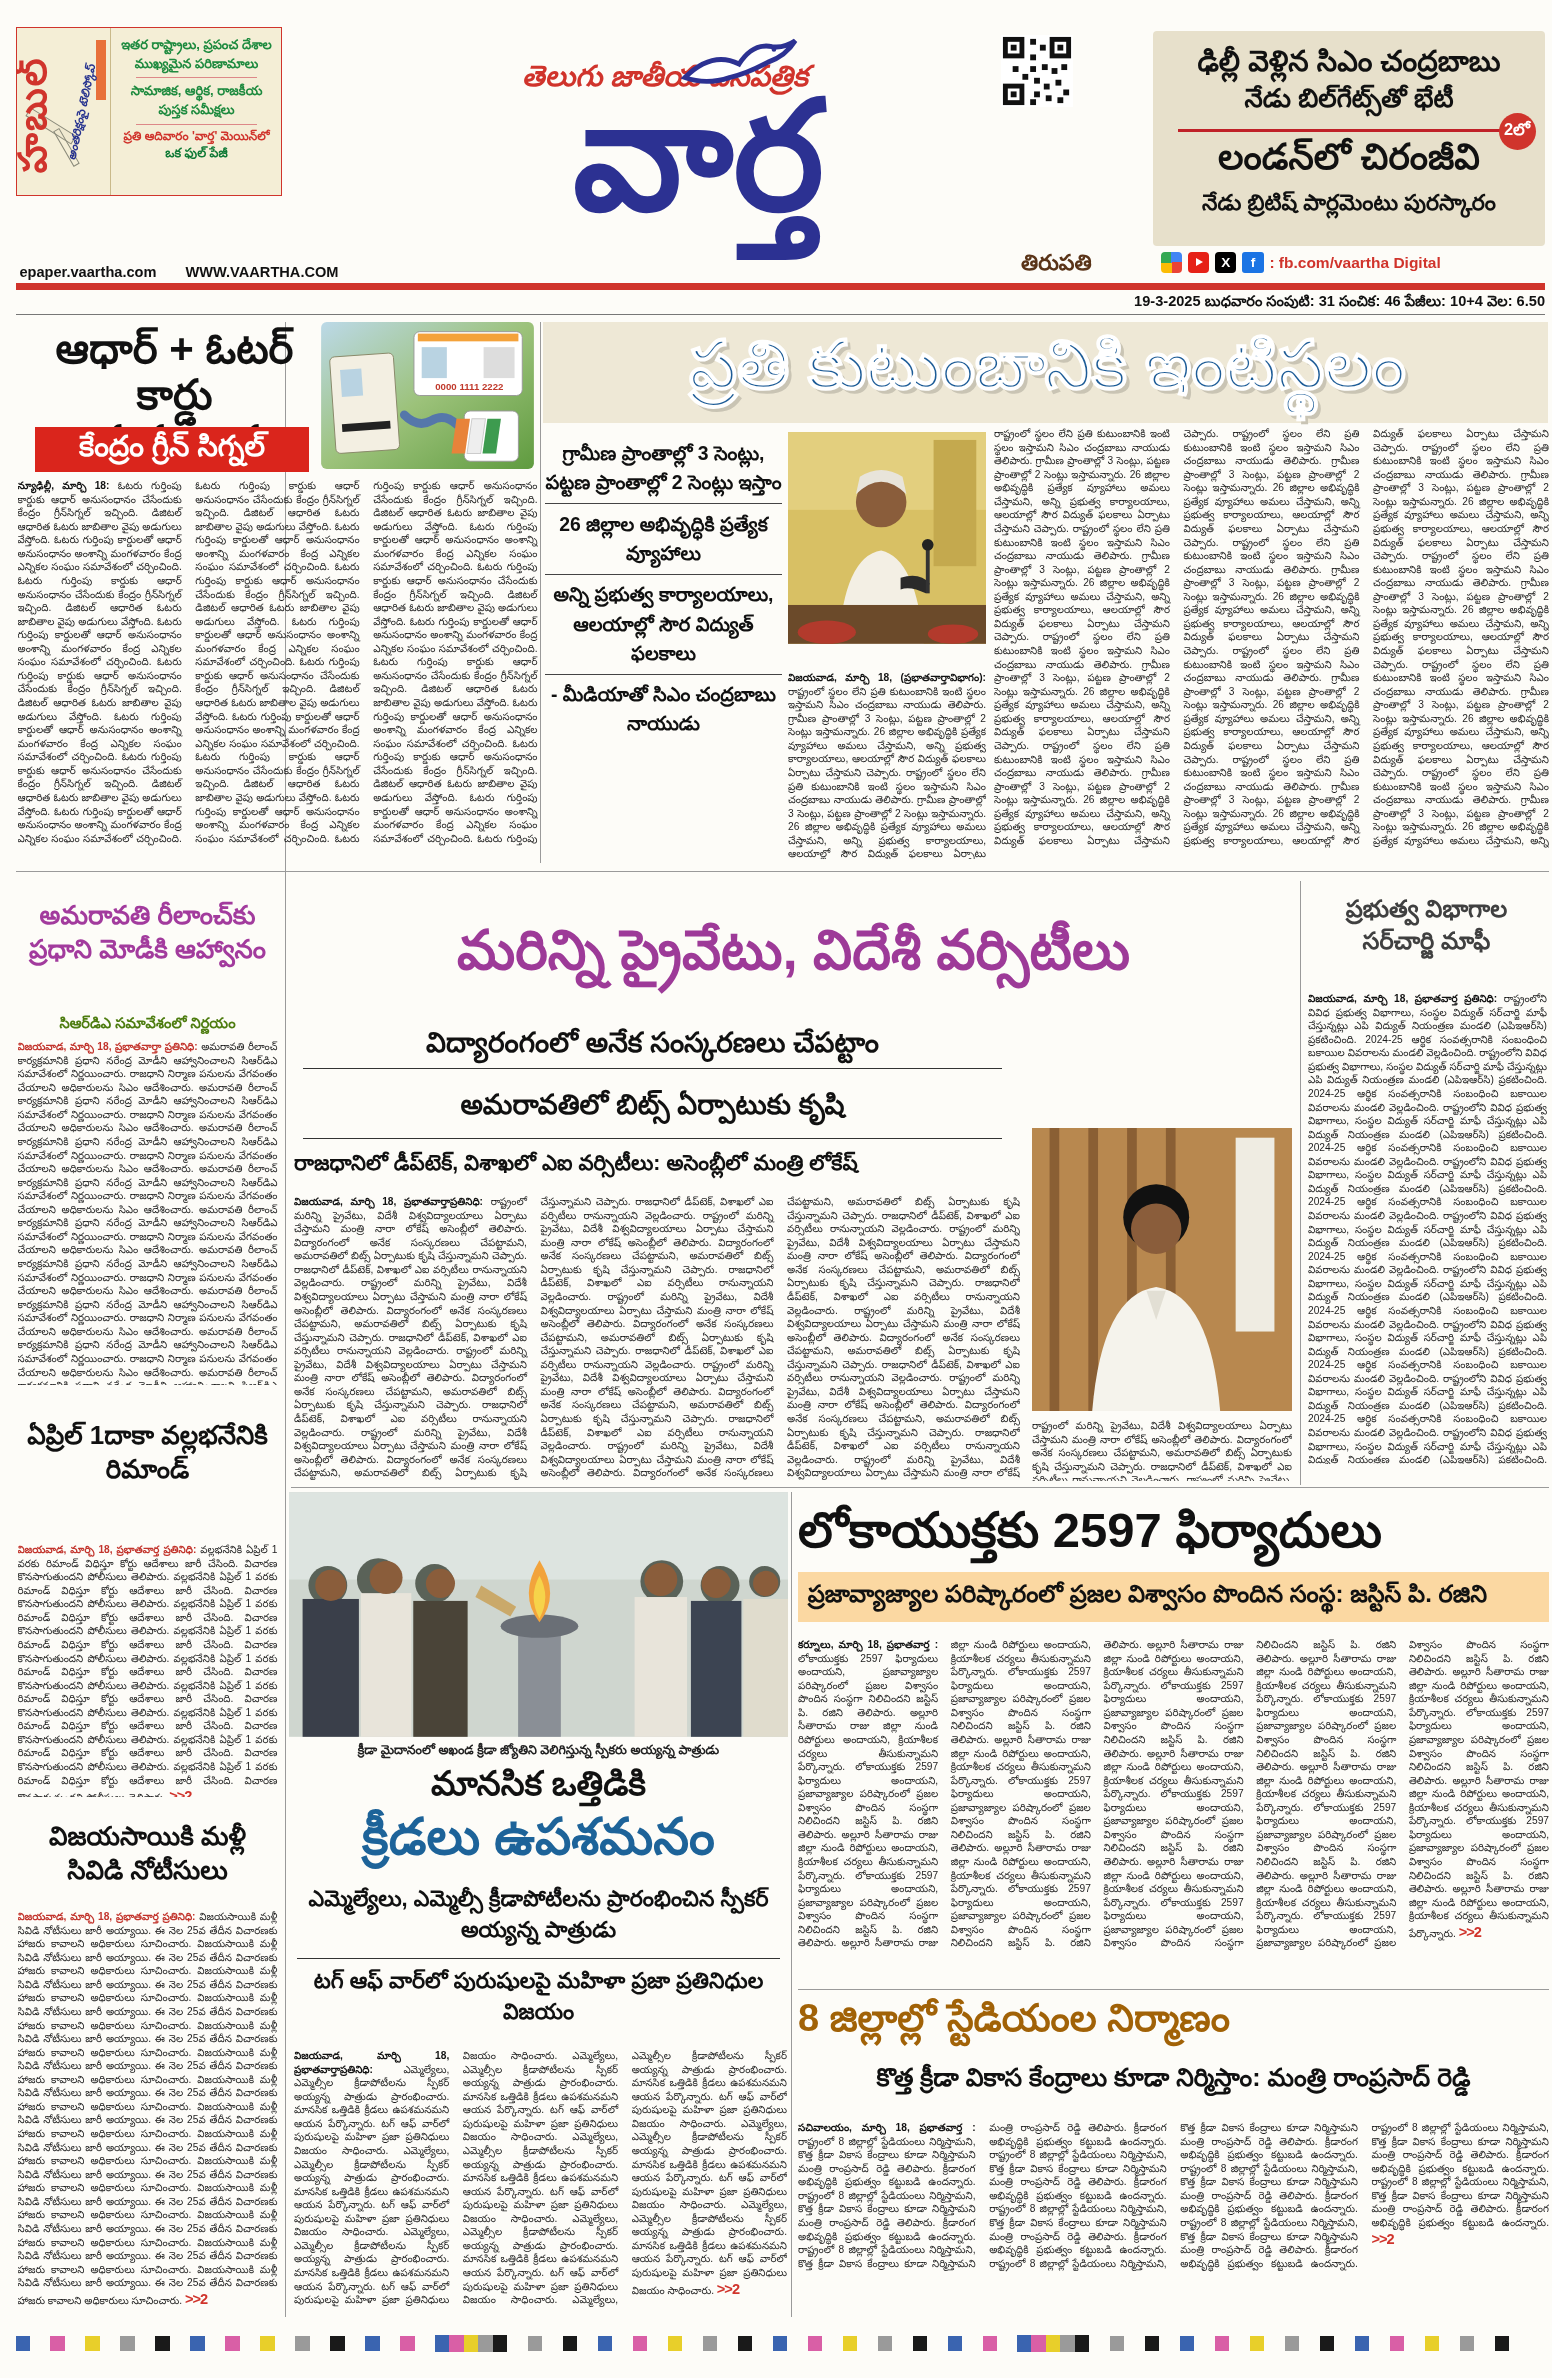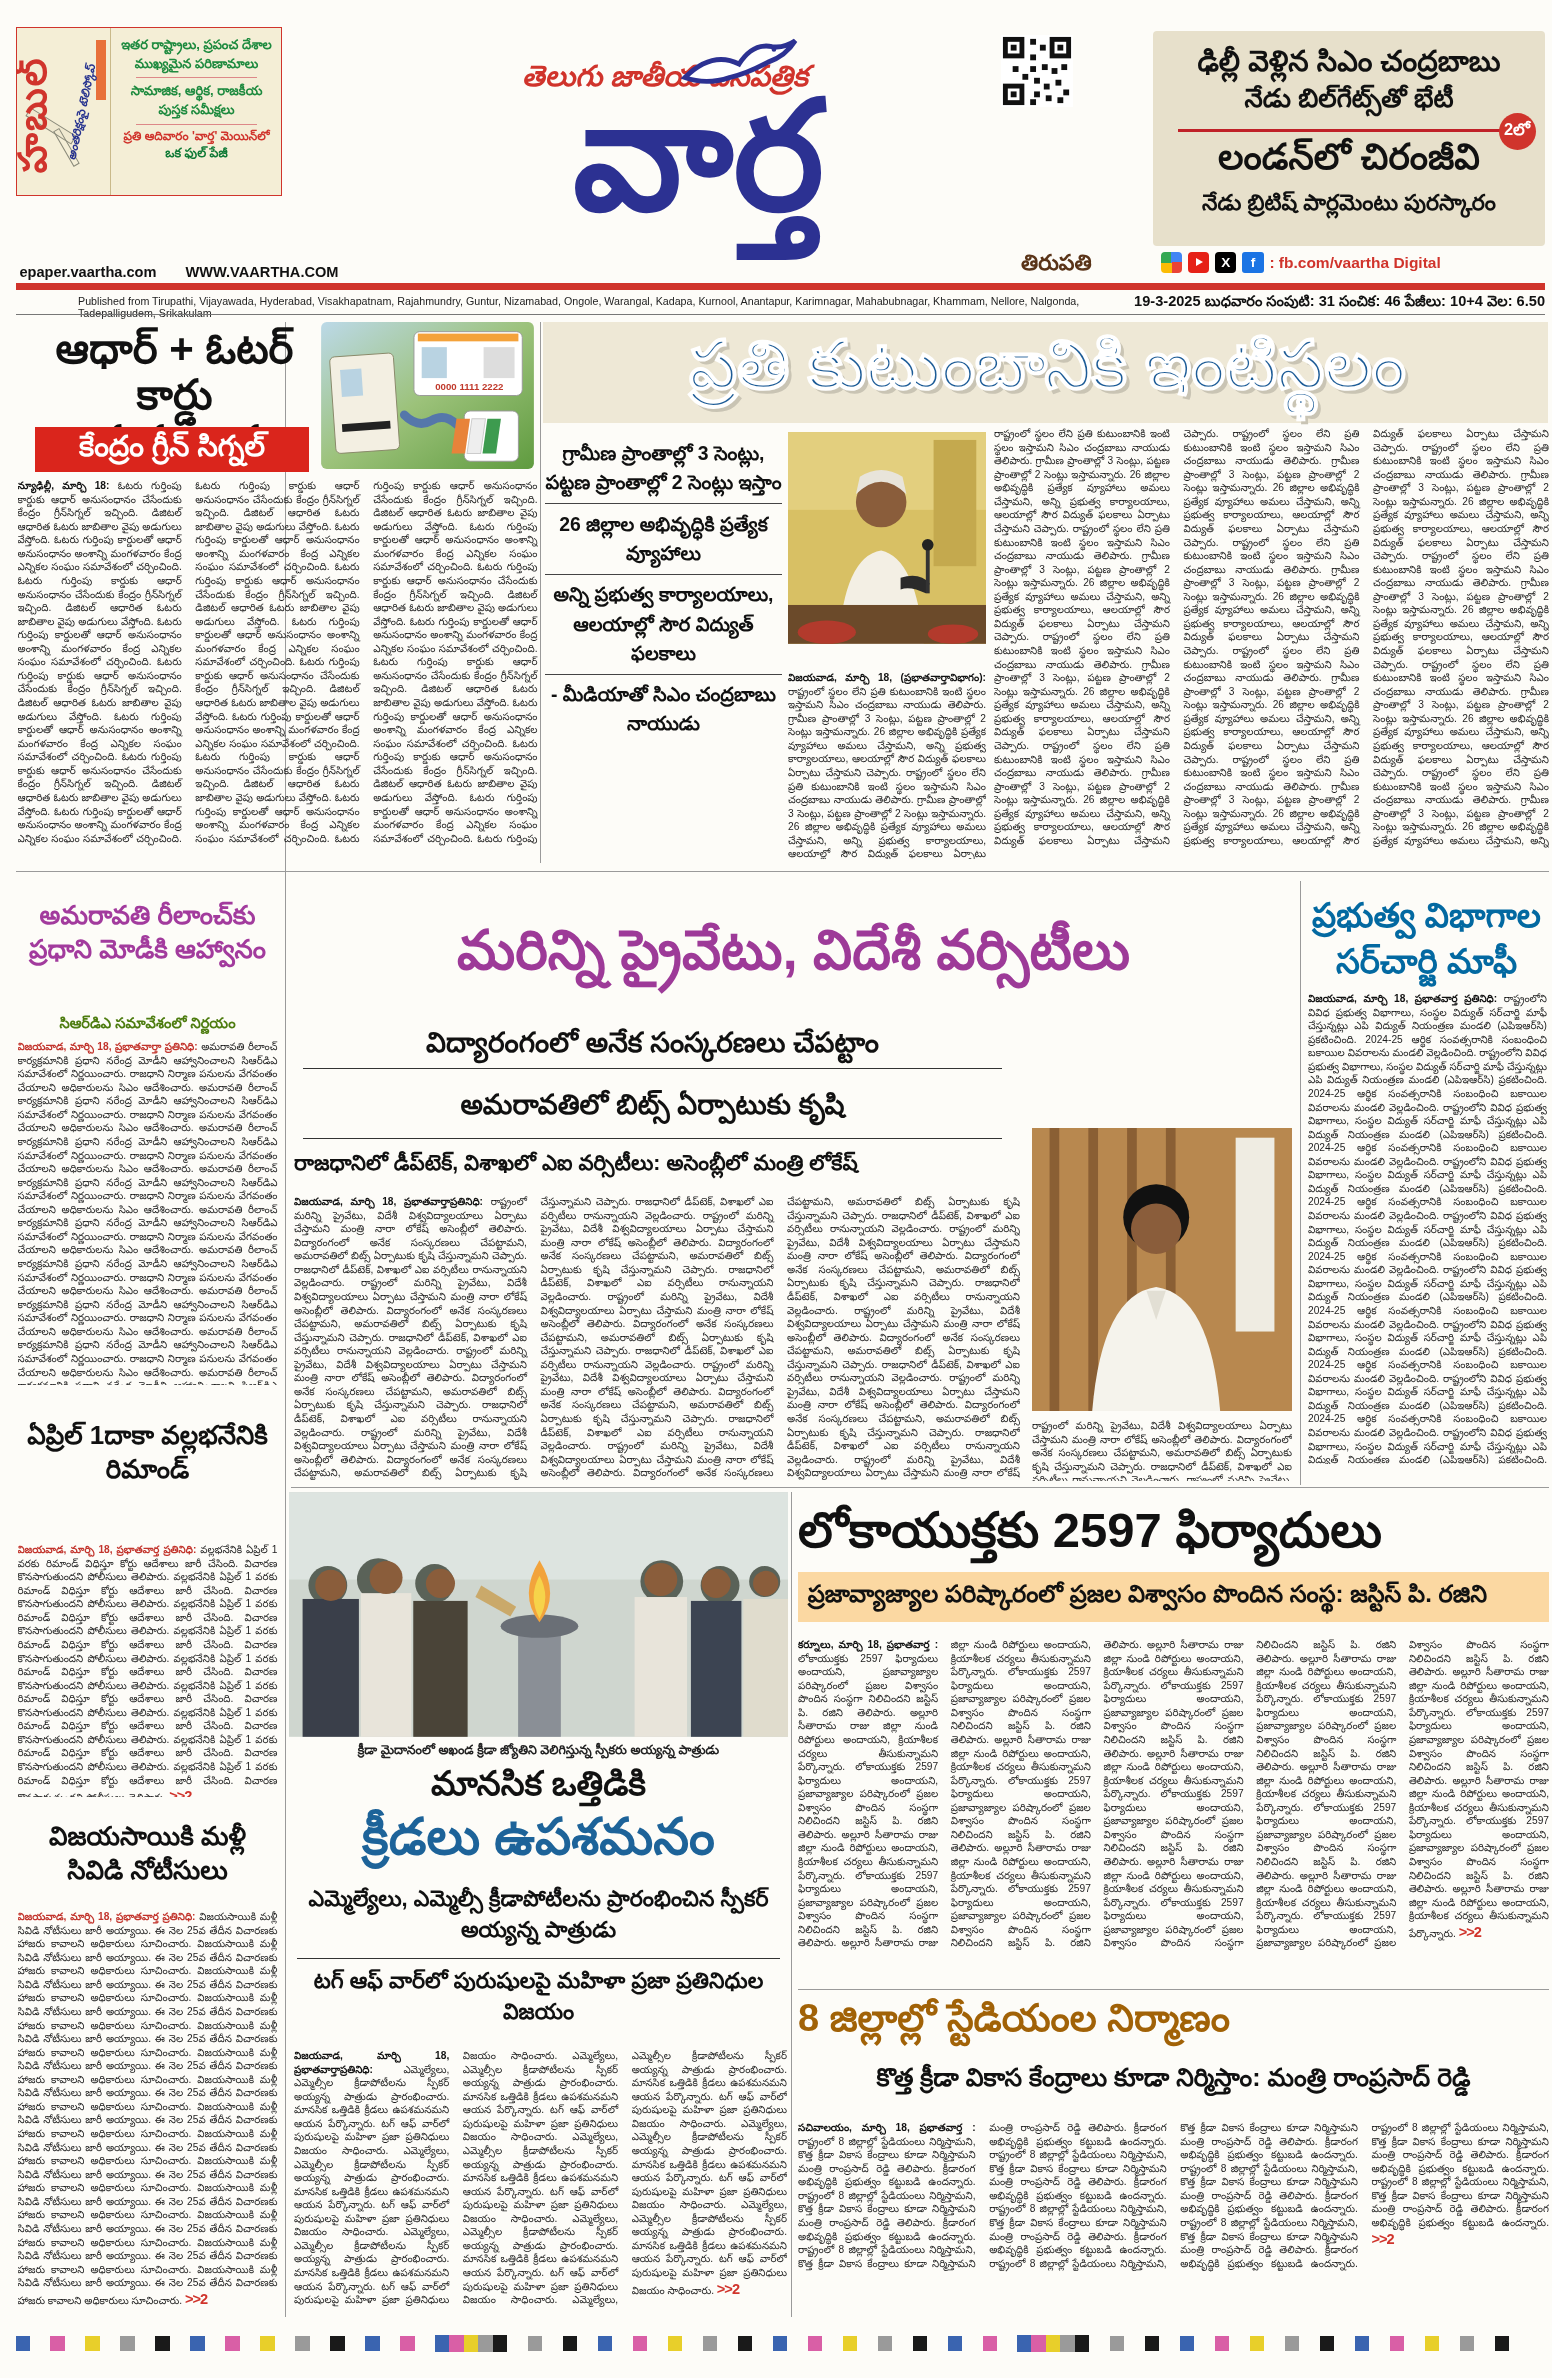--- a/index.html
+++ b/index.html
@@ -73,21 +73,21 @@
   .ama-sub{left:17.5px;top:1015px;width:260px;text-align:center;font-size:14.6px;font-weight:800;color:#4d7c0f;}
   .rem-h{left:17.5px;top:1419px;width:260px;text-align:center;font-size:26px;font-weight:800;color:#111;line-height:1.3;}
   .vij-h{left:17.5px;top:1820px;width:260px;text-align:center;font-size:26px;font-weight:800;color:#111;line-height:1.3;}
   
   .uni-h{left:291px;top:918px;width:1005px;text-align:center;font-size:55px;font-weight:900;color:#9d3a98;}
   .uni-s1{left:303px;top:1027px;width:699px;text-align:center;font-size:28px;font-weight:700;color:#111;border-bottom:1.9px solid #333;padding-bottom:2px;}
   .uni-s2{left:303px;top:1089px;width:699px;text-align:center;font-size:28px;font-weight:700;color:#111;border-bottom:1.9px solid #333;padding-bottom:9.7px;}
   .uni-s3{left:294px;top:1151px;width:718px;font-size:21.3px;font-weight:800;color:#111;}
   .lokesh-photo{left:1032px;top:1128px;width:260px;height:283px;}
   
-  .sur-h{left:1306px;top:893px;width:241px;text-align:center;font-size:34px;font-weight:900;color:#0369a1;line-height:1.35;}
+  .sur-h{left:1306px;top:893px;width:241px;text-align:center;font-size:24px;font-weight:900;color:#404040;line-height:1.35;}
   
   .lok-h{left:798px;top:1502px;width:751px;font-size:49px;font-weight:900;color:#111;}
   .lok-sub{left:798px;top:1572px;width:751px;background:#fbd8a2;font-size:24px;font-weight:800;color:#111;padding:7.8px 9.7px;box-sizing:border-box;}
   
   .torch-photo{left:289px;top:1492px;width:499px;height:245px;}
   .sport-cap{left:289px;top:1743px;width:499px;text-align:center;font-size:12.6px;font-weight:800;color:#222;}
   .sport-h1{left:289px;top:1764px;width:499px;text-align:center;font-size:34px;font-weight:900;color:#111;}
   .sport-h2{left:289px;top:1807px;width:499px;text-align:center;font-size:51px;font-weight:900;color:#1d6399;}
   .sport-s1{left:297px;top:1886px;width:483px;text-align:center;font-size:22px;font-weight:700;color:#111;border-bottom:1.9px solid #333;padding-bottom:9.7px;}
   .sport-s2{left:297px;top:1968px;width:483px;text-align:center;font-size:22px;font-weight:700;color:#111;}
@@ -186,21 +186,20 @@
   <div class="abs edition">తిరుపతి</div>
   <div class="abs social">
     <span class="ico ico-news"></span>
     <span class="ico ico-yt"></span>
     <span class="ico ico-x">X</span>
     <span class="ico ico-fb">f</span>
     <span class="social-text">: fb.com/vaartha Digital</span>
   </div>
 
   <div class="abs redbar"></div>
-  <div class="abs published">Published from Tirupathi, Vijayawada, Hyderabad, Visakhapatnam, Rajahmundry, Guntur, Nizamabad, Ongole, Warangal, Kadapa, Kurnool, Anantapur,  Karimnagar, Mahabubnagar, Khammam, Nellore, Nalgonda, Tadepalligudem, Srikakulam</div>
   <div class="abs issue-line">19-3-2025 బుధవారం సంపుటి: 31 సంచిక: 46 పేజీలు: 10+4 వెల: 6.50</div>
   <div class="abs header-rule"></div>
 
   <div class="abs vrule" style="left:285px;top:322px;height:1995px;"></div>
   <div class="abs vrule" style="left:540px;top:322px;height:541px;"></div>
   <div class="abs vrule" style="left:1300px;top:881px;height:604px;"></div>
   <div class="abs vrule" style="left:791px;top:1492px;height:825px;"></div>
   <div class="abs hrule" style="left:15.5px;top:871px;width:1533px;"></div>
   <div class="abs hrule" style="left:291px;top:1487px;width:1258px;"></div>
   <div class="abs hrule" style="left:798px;top:1989px;width:751px;"></div>

